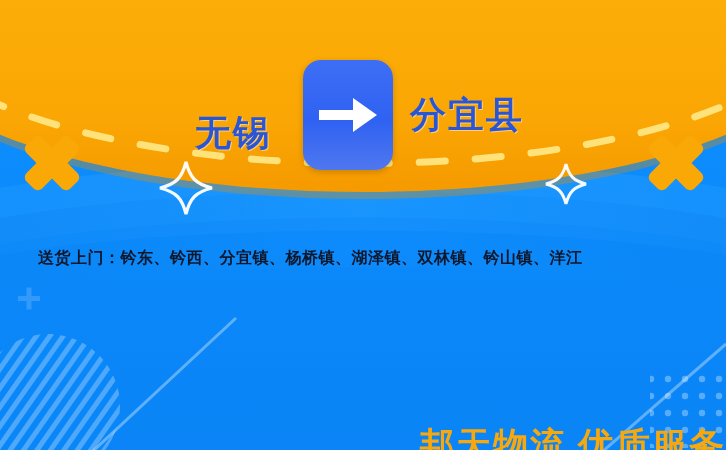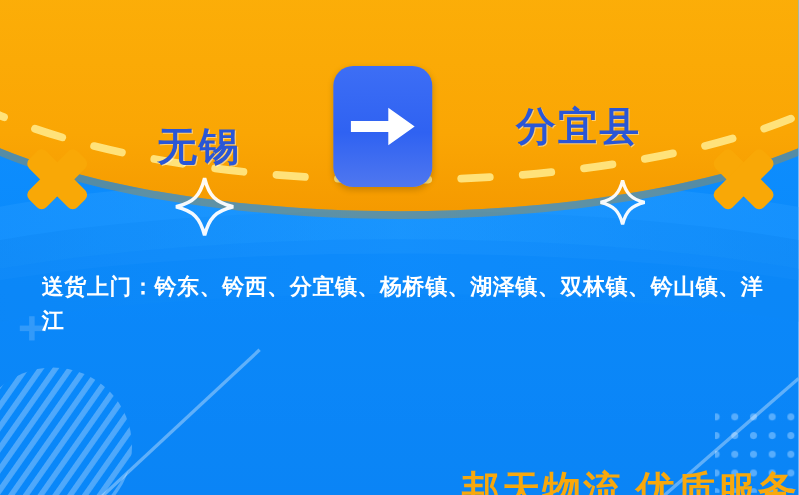--- a/index.html
+++ b/index.html
@@ -39,22 +39,22 @@
   }
   .city {
     font-size: 36px;
     font-weight: bold;
     color: #2a56d6;
     letter-spacing: 2px;
     text-shadow: 1px 1px 0 rgba(255,255,255,.45);
     white-space: nowrap;
     font-family: "Liberation Serif", "DejaVu Serif", serif;
   }
-  .city.origin { width: 160px; text-align: left; padding-right: 42px; box-sizing: border-box; margin-top: 36px; }
-  .city.dest   { width: 190px; text-align: right;  padding-left: 17px;  box-sizing: border-box; }
+  .city.origin { width: 160px; text-align: right; padding-right: 32px; box-sizing: border-box; margin-top: 36px; }
+  .city.dest   { width: 190px; text-align: left;  padding-left: 17px;  box-sizing: border-box; }
 
   .arrow-box {
     width: 90px;
     height: 110px;
     border-radius: 18px;
     background: linear-gradient(180deg, #3d6ef5 0%, #2f62f2 55%, #4f77ef 100%);
     box-shadow: 0 2px 6px rgba(0,0,0,.18);
     display: flex;
     align-items: center;
     justify-content: center;
@@ -62,22 +62,22 @@
   }
   .arrow-box svg { display: block; }
 
   
   .delivery-note {
     position: absolute;
     left: 38px;
     top: 246px;
     width: 660px;
     z-index: 6;
-    color: #ffffff;
-    font-size: 20px;
+    color: #0f172a;
+    font-size: 16px;
     font-weight: bold;
     line-height: 1.55;
     letter-spacing: .5px;
     font-family: "Liberation Serif", "DejaVu Serif", serif;
   }
 
   
   .slogan {
     position: absolute;
     left: 0;

